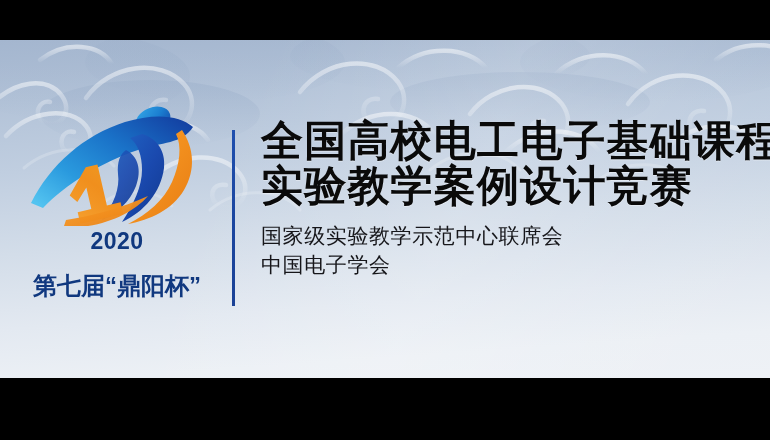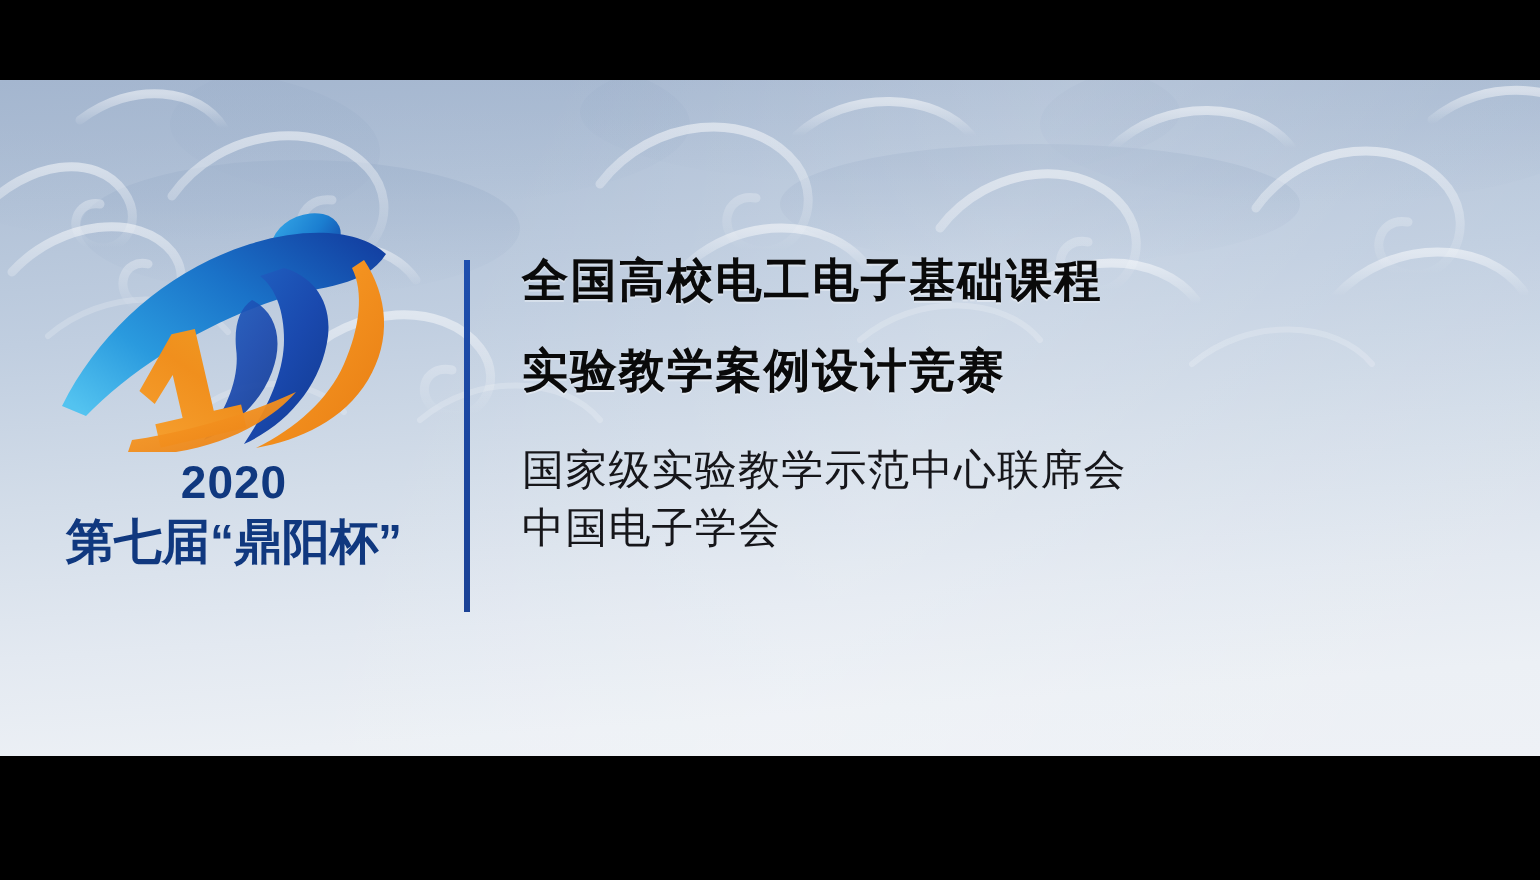--- a/index.html
+++ b/index.html
@@ -94,21 +94,21 @@
     font-size: 23px;
     font-weight: bold;
     letter-spacing: 0.5px;
     line-height: 27px;
     color: #10387f;
   }
   #logo-edition {
     font-size: 24px;
     font-weight: bold;
     line-height: 30px;
-    margin-top: 2px;
+    margin-top: 16px;
     color: #10387f;
     letter-spacing: 0px;
   }
 
   
   #divider {
     position: absolute;
     left: 232px;
     top: 90px;
     width: 3px;
@@ -119,21 +119,21 @@
 
   
   #text-block {
     position: absolute;
     left: 261px;
     top: 78px;
     width: 500px;
     z-index: 14;
   }
   .headline {
-    font-size: 23px;
+    font-size: 42px;
     font-weight: bold;
     line-height: 45px;
     color: #0a0a0a;
     letter-spacing: 1.2px;
     white-space: nowrap;
     text-shadow: 0 1px 0 rgba(255,255,255,0.35);
   }
   #org-lines {
     margin-top: 13px;
   }

